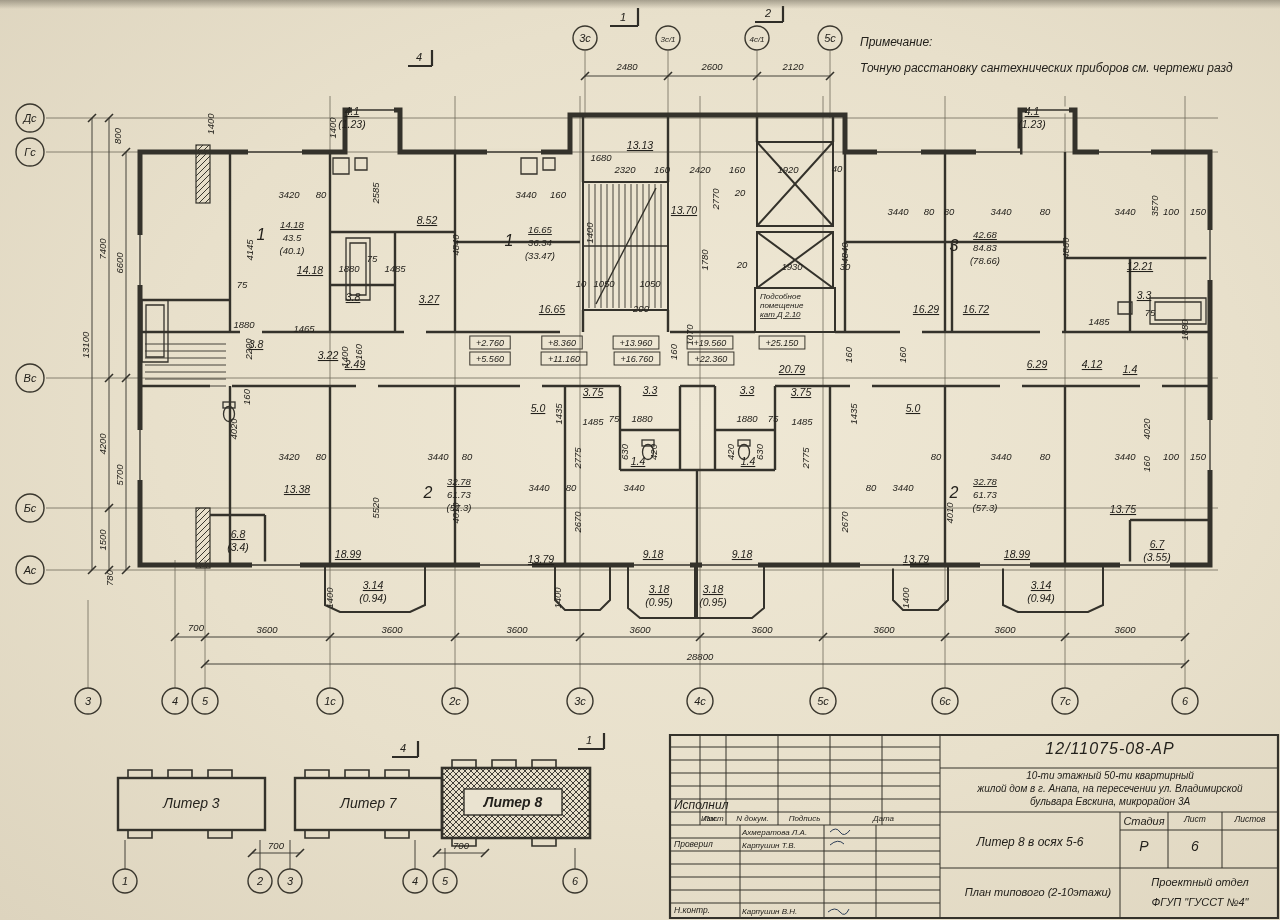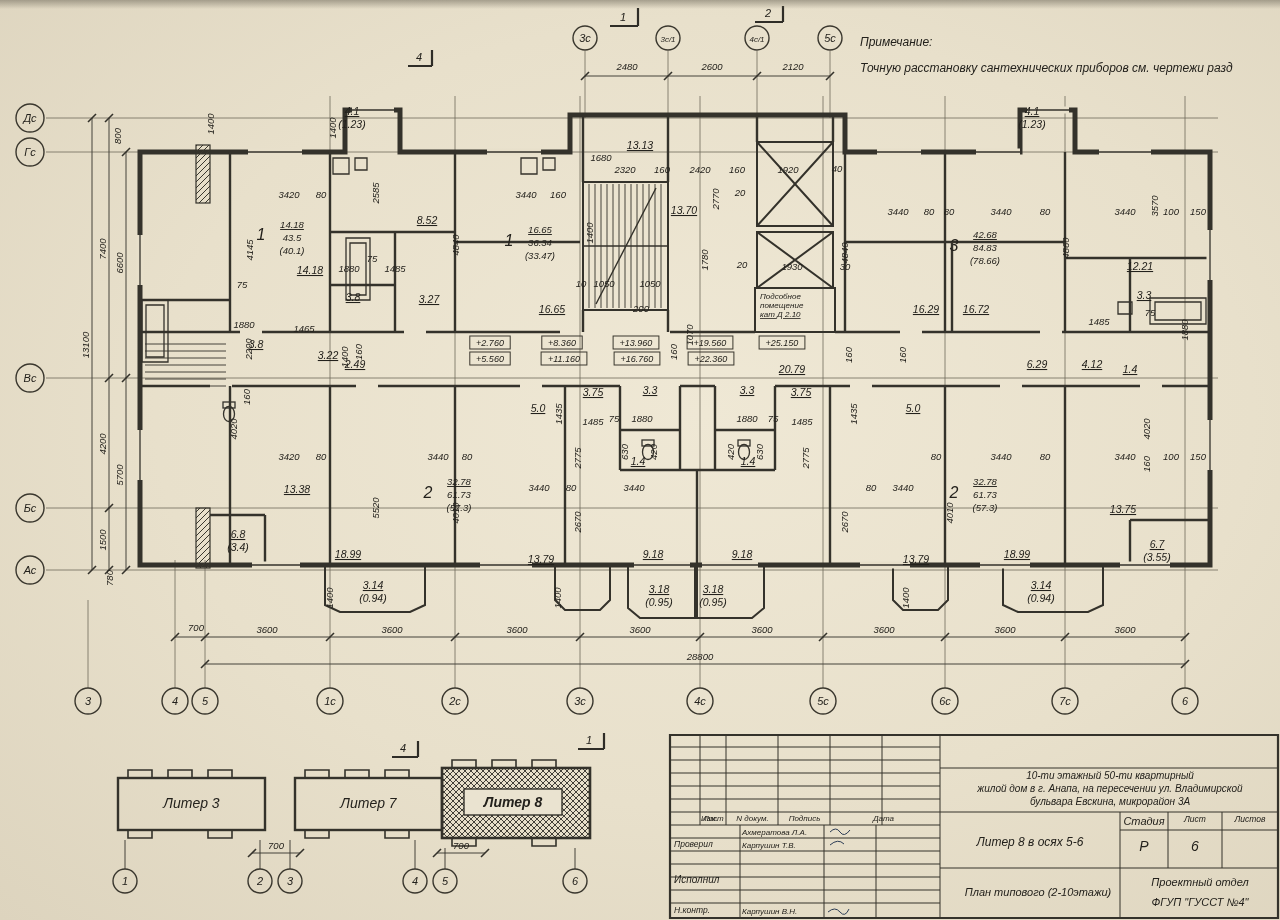--- a/index.html
+++ b/index.html
@@ -461,38 +461,39 @@
         <text x="290" y="884.5" text-anchor="middle" class="axis" font-size="11">3</text>
         <circle cx="415" cy="881" r="12" class="axisc"></circle>
         <text x="415" y="884.5" text-anchor="middle" class="axis" font-size="11">4</text>
         <circle cx="445" cy="881" r="12" class="axisc"></circle>
         <text x="445" y="884.5" text-anchor="middle" class="axis" font-size="11">5</text>
         <circle cx="575" cy="881" r="12" class="axisc"></circle>
         <text x="575" y="884.5" text-anchor="middle" class="axis" font-size="11">6</text>
       </g>
 </svg>
 
+<div class="ov ctr" style="left:942px;top:740px;width:336px;font-size:16px;letter-spacing:1px;">12/11075-08-АР</div>
 <div class="ov ctr" style="left:942px;top:770px;width:336px;font-size:10px;">10-ти этажный 50-ти квартирный</div>
 <div class="ov ctr" style="left:942px;top:783px;width:336px;font-size:10px;">жилой дом в г. Анапа, на пересечении ул. Владимирской</div>
 <div class="ov ctr" style="left:942px;top:796px;width:336px;font-size:10px;">бульвара Евскина, микрорайон 3А</div>
 <div class="ov ctr" style="left:942px;top:836px;width:176px;font-size:12px;">Литер 8 в осях 5-6</div>
 <div class="ov ctr" style="left:942px;top:886px;width:192px;font-size:11px;">План типового (2-10этажи)</div>
 <div class="ov ctr" style="left:1122px;top:876px;width:156px;font-size:11px;text-align:center;">Проектный отдел</div>
 <div class="ov ctr" style="left:1122px;top:896px;width:156px;font-size:11px;">ФГУП "ГУССТ №4"</div>
 <div class="ov ctr" style="left:1120px;top:815px;width:48px;font-size:11px;">Стадия</div>
 <div class="ov ctr" style="left:1168px;top:815px;width:54px;font-size:8.5px;">Лист</div>
 <div class="ov ctr" style="left:1222px;top:815px;width:56px;font-size:8.5px;">Листов</div>
 <div class="ov ctr" style="left:1120px;top:838px;width:48px;font-size:14px;">Р</div>
 <div class="ov ctr" style="left:1168px;top:838px;width:54px;font-size:14px;">6</div>
 <div class="ov ctr" style="left:671px;top:814px;width:29px;font-size:8px;padding-left:24px;">Изм.</div>
 <div class="ov ctr" style="left:701px;top:814px;width:25px;font-size:8px;">Лист</div>
 <div class="ov ctr" style="left:727px;top:814px;width:51px;font-size:8px;">N докум.</div>
 <div class="ov ctr" style="left:779px;top:814px;width:51px;font-size:8px;">Подпись</div>
 <div class="ov ctr" style="left:831px;top:814px;width:51px;font-size:8px;padding-left:27px;">Дата</div>
-<div class="ov" style="left:674px;top:874px;width:64px;font-size:10px;">Исполнил</div>
+<div class="ov" style="left:674px;top:799px;width:64px;font-size:12px;">Исполнил</div>
 <div class="ov" style="left:742px;top:828px;width:80px;font-size:8px;">Ахмератова Л.А.</div>
 <div class="ov" style="left:674px;top:840px;width:64px;font-size:8.5px;">Проверил</div>
 <div class="ov" style="left:742px;top:841px;width:80px;font-size:8px;">Карпушин Т.В.</div>
 <div class="ov" style="left:674px;top:906px;width:64px;font-size:8.5px;">Н.контр.</div>
 <div class="ov" style="left:742px;top:907px;width:80px;font-size:8px;">Карпушин В.Н.</div>
 
 <div class="ov ctr" style="left:118px;top:795px;width:147px;font-size:14px;">Литер 3</div>
 <div class="ov ctr" style="left:295px;top:795px;width:147px;font-size:14px;">Литер 7</div>
 <div class="ov ctr" style="left:464px;top:794px;width:98px;font-size:14px;font-weight:bold;">Литер 8</div>
 

